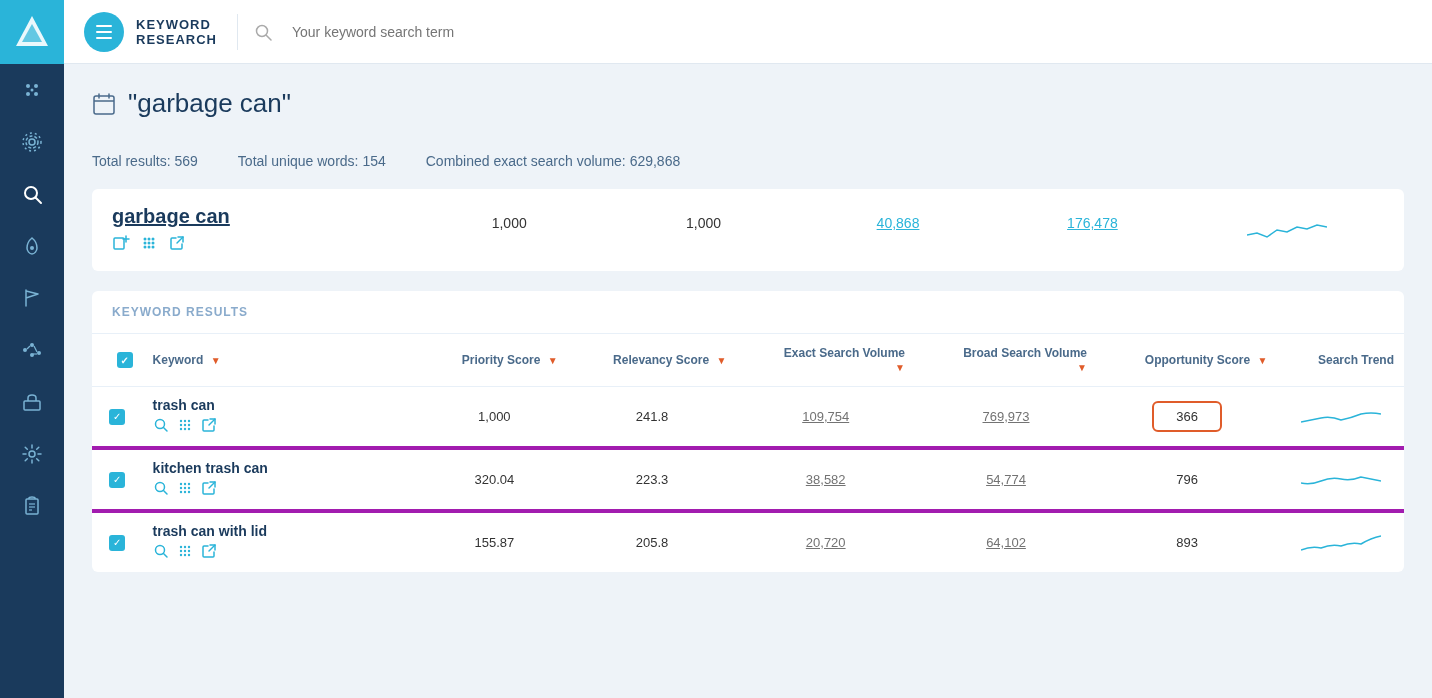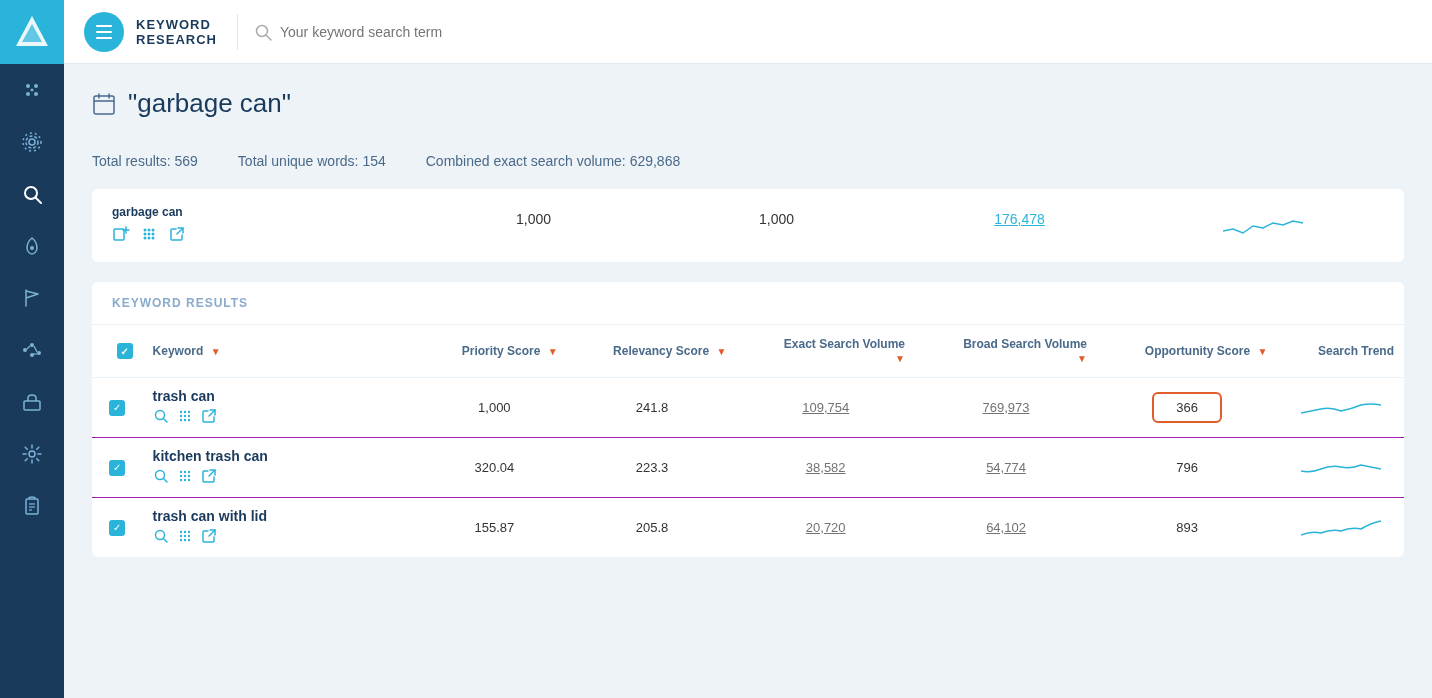--- a/index.html
+++ b/index.html
@@ -81,21 +81,21 @@
     .topbar-brand .brand-research { font-size: 13px; font-weight: 700; color: #1a3a5c; letter-spacing: 1px; }
     .topbar-divider {
       width: 1px;
       height: 36px;
       background: #e0e8f0;
       margin-right: 16px;
     }
     .topbar-search {
       display: flex;
       align-items: center;
-      gap: 8px;
+      gap: 20px;
       flex: 1;
     }
     .topbar-search input {
       border: none;
       outline: none;
       font-size: 14px;
       color: #888;
       width: 300px;
       background: transparent;
     }
@@ -136,24 +136,25 @@
     
     .main-keyword-card {
       background: #fff;
       border-radius: 6px;
       padding: 16px 20px;
       margin-bottom: 20px;
       display: flex;
       align-items: center;
     }
     .main-kw-name {
-      font-size: 12px;
+      font-size: 20px;
       font-weight: 600;
       color: #1a3a5c;
       min-width: 220px;
+      text-decoration: underline;
     }
     .main-kw-icons {
       display: flex;
       gap: 10px;
       margin-top: 6px;
     }
     .kw-icon-btn {
       color: #2ab4d9;
       font-size: 14px;
       cursor: pointer;
@@ -211,21 +212,21 @@
       text-align: right;
       white-space: nowrap;
     }
     .kw-table thead th.left { text-align: left; }
     .kw-table thead th .sort-arrow {
       color: #e05c2a;
       margin-left: 4px;
       font-size: 10px;
     }
     .kw-table tbody tr {
-      border-bottom: 1px solid #a21caf;
+      border-bottom: 4px solid #a21caf;
     }
     .kw-table tbody tr:last-child { border-bottom: none; }
     .kw-table tbody td {
       padding: 10px 10px;
       font-size: 13px;
       color: #333;
       text-align: center;
       vertical-align: middle;
     }
     .kw-table tbody td.left { text-align: left; }
@@ -431,20 +432,21 @@
             <path d="M8 4 H4 Q3 4 3 5 V14 Q3 15 4 15 H13 Q14 15 14 14 V10" stroke="#2ab4d9" stroke-width="1.5" fill="none" stroke-linecap="round"></path>
             <path d="M10 3 H15 V8" stroke="#2ab4d9" stroke-width="1.5" stroke-linecap="round" stroke-linejoin="round"></path>
             <line x1="15" y1="3" x2="9" y2="9" stroke="#2ab4d9" stroke-width="1.5" stroke-linecap="round"></line>
           </svg>
         </span>
       </div>
     </div>
     <div class="main-kw-metrics">
       <div class="metric-col">1,000</div>
       <div class="metric-col">1,000</div>
+      <div class="metric-col link">40,868</div>
       <div class="metric-col link">176,478</div>
       <div class="metric-col trend">
         <svg class="trend-svg" viewBox="0 0 80 30">
           <polyline points="0,20 10,18 20,22 30,15 40,17 50,12 60,14 70,10 80,12" fill="none" stroke="#2ab4d9" stroke-width="1.5"></polyline>
         </svg>
       </div>
     </div>
   </div>
 
   <div class="results-section">

